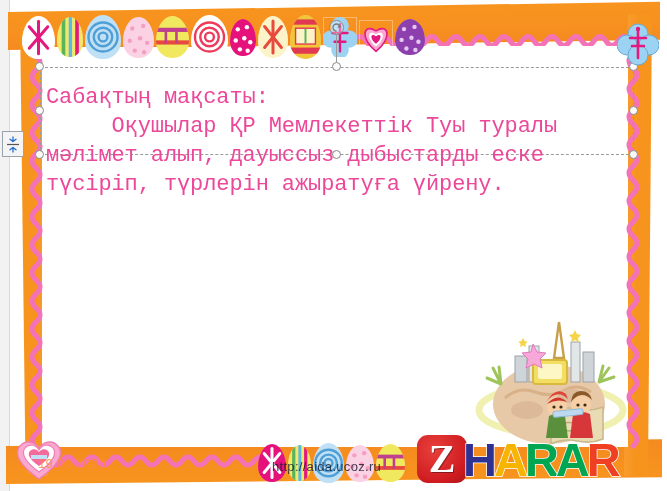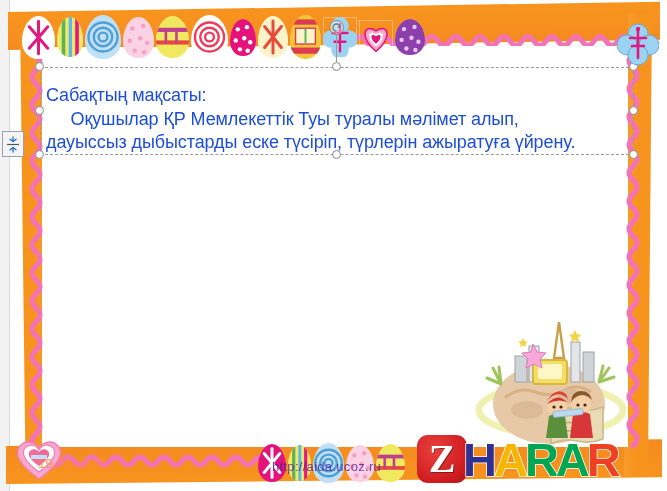--- a/index.html
+++ b/index.html
@@ -83,23 +83,23 @@
   
   #autofit{
     position:absolute;left:2px;top:131px;width:22px;height:26px;
     background:#f4f4f4;border:1px solid #9aa3ad;box-sizing:border-box;
     display:flex;align-items:center;justify-content:center;
   }
 
   
   #slide-text{
     position:absolute;left:46px;top:84px;width:540px;
-    color:#1d4ed8;
-    font-family:Liberation Sans, sans-serif;
-    font-size:18px;line-height:1.315;
+    color:#ec4899;
+    font-family:Liberation Mono, monospace;
+    font-size:22px;line-height:1.315;
     letter-spacing:-0.1px;
     white-space:pre-wrap;
     z-index:6;
   }
 
   
   #illustration{position:absolute;left:471px;top:312px;width:176px;height:142px;z-index:4;}
 
   
   #logo{
@@ -122,21 +122,21 @@
     paint-order:stroke fill;
   }
 
   
   .wm{
     position:absolute;font-family:"Liberation Sans", sans-serif;
     font-size:13px;font-weight:normal;color:#ff8a3d;opacity:.85;
     z-index:8;letter-spacing:.3px;
   }
   #wm-date{left:38px;top:456px;}
-  #wm-url{left:272px;top:459px;color:#4c1d95;opacity:.8;}
+  #wm-url{left:272px;top:459px;color:#0f172a;opacity:.8;}
 
   
   .corner{position:absolute;z-index:5;}
 </style>
 </head>
 <body>
 
 <div id="slide">
 
   <div class="gutter-left"></div>

